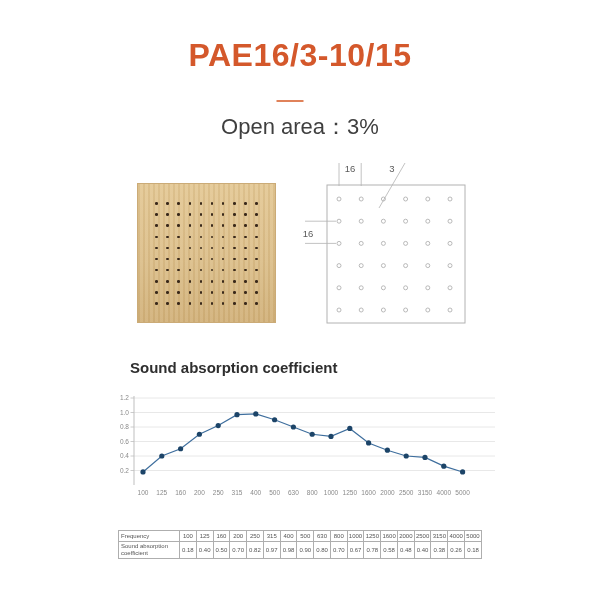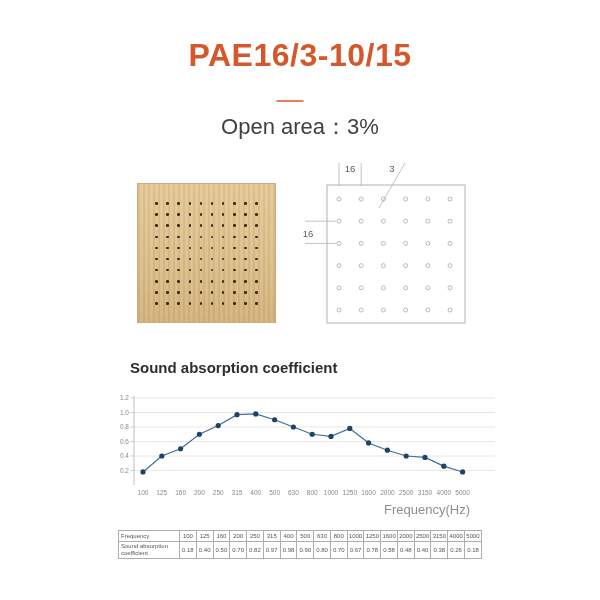--- a/index.html
+++ b/index.html
@@ -270,21 +270,20 @@
         <text x="211" y="101" text-anchor="middle" font-size="6.5" fill="#8a8a8a">1000</text>
         <text x="229.8" y="101" text-anchor="middle" font-size="6.5" fill="#8a8a8a">1250</text>
         <text x="248.60000000000002" y="101" text-anchor="middle" font-size="6.5" fill="#8a8a8a">1600</text>
         <text x="267.4" y="101" text-anchor="middle" font-size="6.5" fill="#8a8a8a">2000</text>
         <text x="286.2" y="101" text-anchor="middle" font-size="6.5" fill="#8a8a8a">2500</text>
         <text x="305" y="101" text-anchor="middle" font-size="6.5" fill="#8a8a8a">3150</text>
         <text x="323.8" y="101" text-anchor="middle" font-size="6.5" fill="#8a8a8a">4000</text>
         <text x="342.6" y="101" text-anchor="middle" font-size="6.5" fill="#8a8a8a">5000</text>
       </g>
   </svg>
-  <div class="freq-label">Frequency(Hz)</div>
 
   <table class="spec-table">
     <tbody>
         <tr class="r1">
       <th class="rowlab">Frequency</th>
     <td>100</td>
           <td>125</td>
           <td>160</td>
           <td>200</td>
           <td>250</td>

